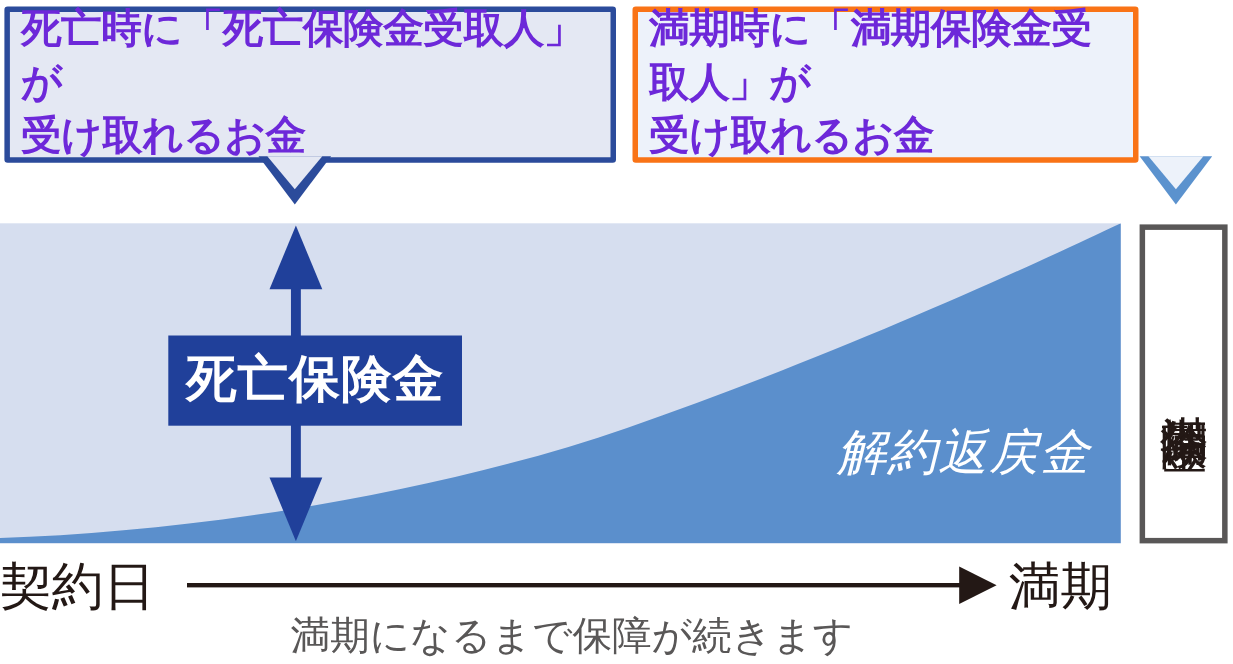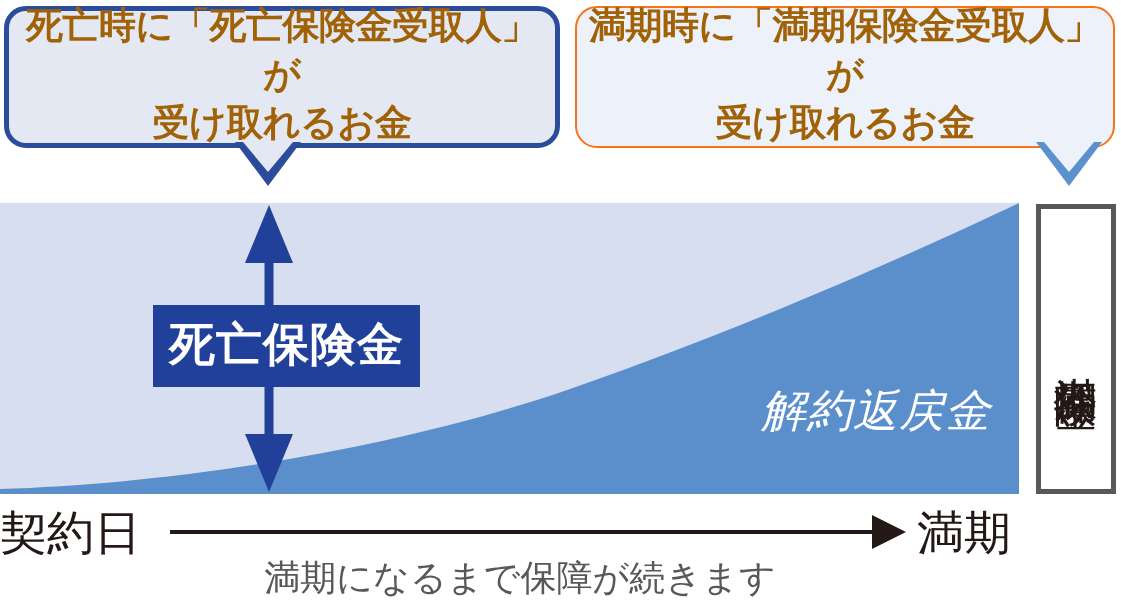--- a/index.html
+++ b/index.html
@@ -15,49 +15,48 @@
     width: 1121px;
     height: 604px;
     background: #ffffff;
     overflow: hidden;
   }
 
   
   .callout {
     position: absolute;
     box-sizing: border-box;
-    border-radius: 22px;
-    text-align: center;
+    border-radius: 3px;
     line-height: 1.32;
     font-weight: 700;
-    color: #a16207;
+    color: #6d28d9;
     letter-spacing: -0.5px;
     display: flex;
     align-items: center;
     justify-content: center;
     padding: 6px 10px 10px 10px;
   }
   .callout-text { display: block; width: 100%; }
 
   #callout-death {
     left: 4px;
     top: 6px;
     width: 556px;
     height: 142px;
     background: #E4E8F3;
     border: 5px solid #2B4B9B;
     font-size: 37px;
   }
   #callout-maturity {
     left: 575px;
     top: 6px;
-    width: 540px;
+    width: 460px;
     height: 142px;
     background: #EDF2FA;
-    border: 2px solid #f97316;
+    border: 5px solid #f97316;
     font-size: 37px;
   }
 
   .tail {
     position: absolute;
     width: 0;
     height: 0;
     pointer-events: none;
   }
   

